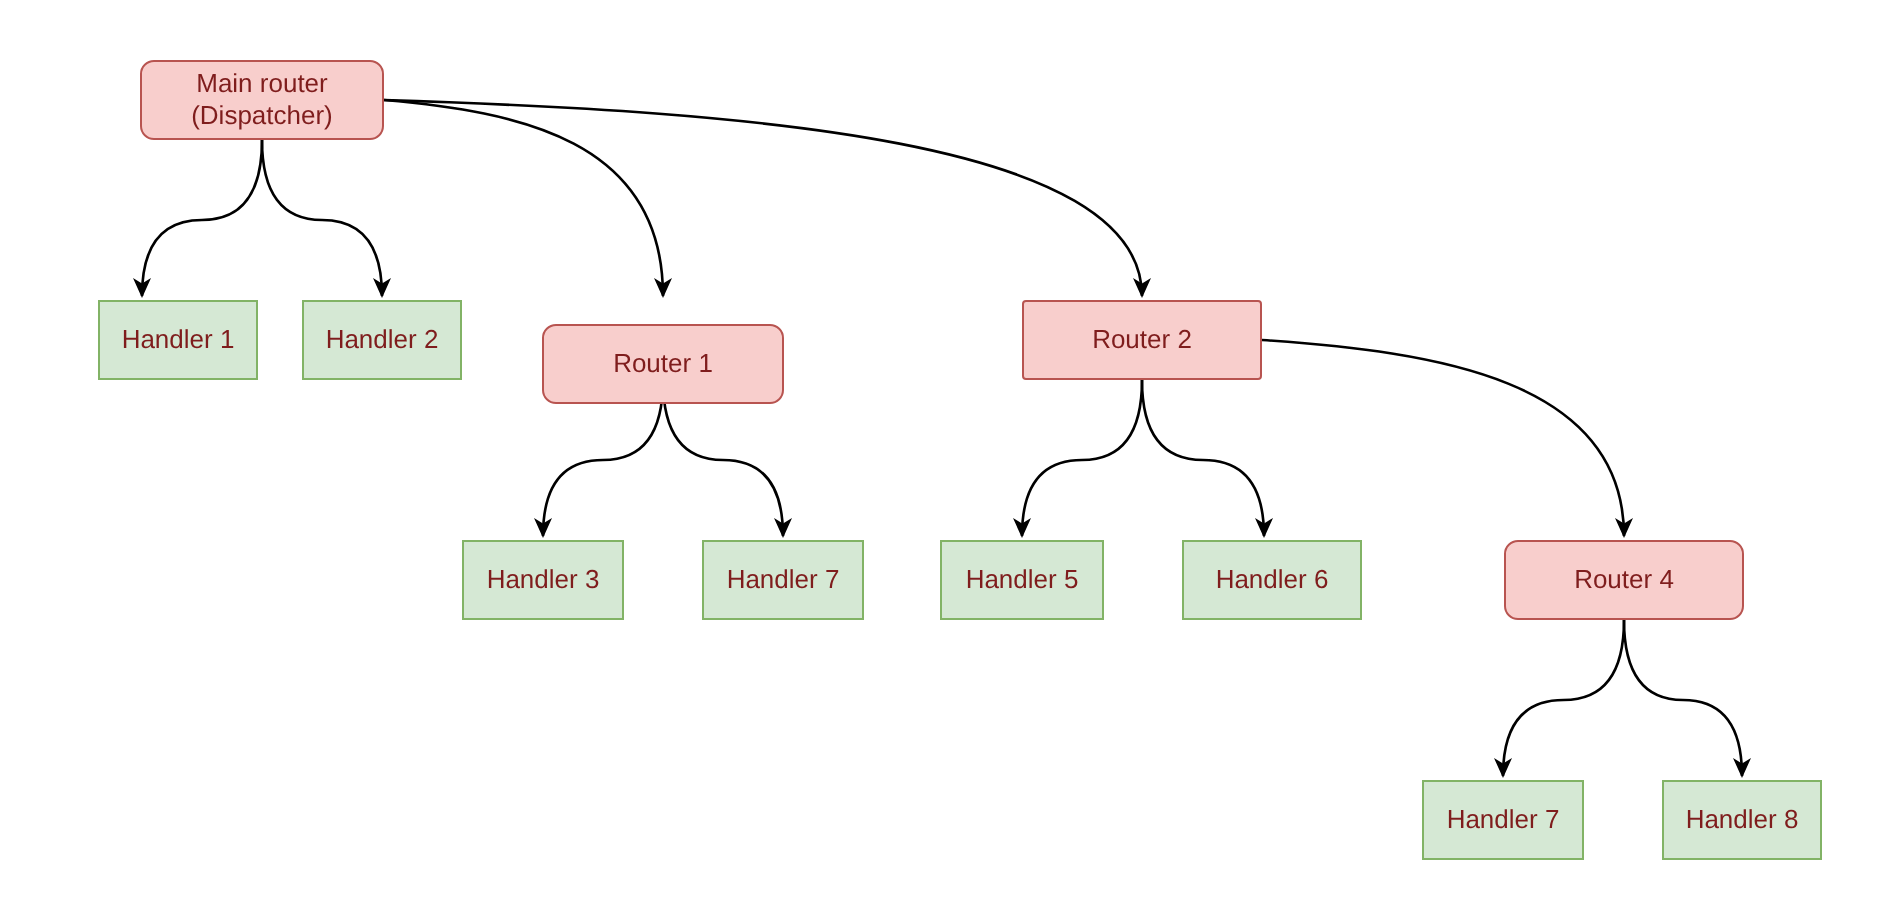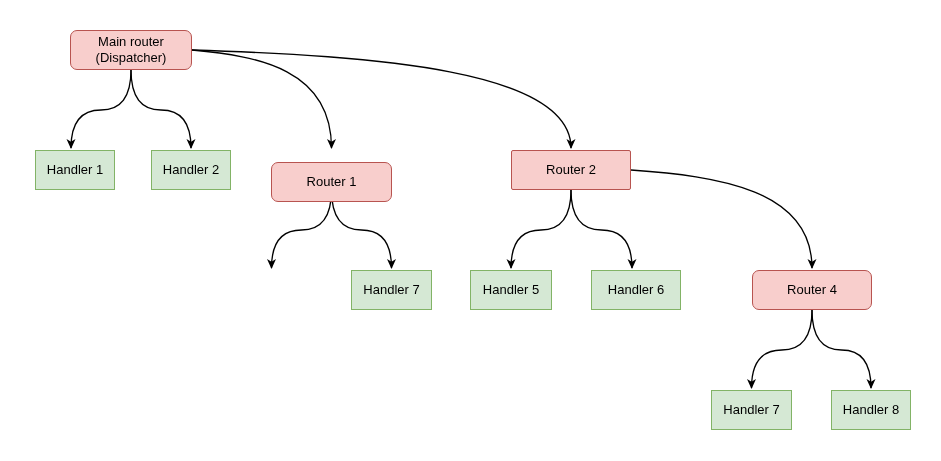--- a/index.html
+++ b/index.html
@@ -24,21 +24,21 @@
   }
   .node {
     position: absolute;
     box-sizing: border-box;
     display: flex;
     align-items: center;
     justify-content: center;
     text-align: center;
     font-size: 13px;
     line-height: 16px;
-    color: #000000;
+    color: #7f1d1d;
     white-space: pre-line;
   }
   .node.router {
     border-radius: 7px;
   }
   .node.handler {
     border-radius: 0;
   }
   .node-label {
     display: block;
@@ -65,23 +65,24 @@
         <path d="M 571 190 Q 571 230 541 230 Q 511 230 511 268" fill="none" stroke="#000000" stroke-width="1.3" stroke-linejoin="round" marker-end="url(#arrowhead)"></path>
         <path d="M 571 190 Q 571 230 601.5 230 Q 632 230 632 268" fill="none" stroke="#000000" stroke-width="1.3" stroke-linejoin="round" marker-end="url(#arrowhead)"></path>
         <path d="M 631 170 C 717.88 175.88 812 189.6 812 268" fill="none" stroke="#000000" stroke-width="1.3" stroke-linejoin="round" marker-end="url(#arrowhead)"></path>
         <path d="M 812 310 Q 812 350 781.75 350 Q 751.5 350 751.5 388" fill="none" stroke="#000000" stroke-width="1.3" stroke-linejoin="round" marker-end="url(#arrowhead)"></path>
         <path d="M 812 310 Q 812 350 841.5 350 Q 871 350 871 388" fill="none" stroke="#000000" stroke-width="1.3" stroke-linejoin="round" marker-end="url(#arrowhead)"></path>
       </g>
   </svg>
 
 <div class="node router" style="left: 70px; top: 30px; width: 122px; height: 40px; background: rgb(248, 206, 204); border: 1.3px solid rgb(184, 84, 80); border-radius: 7px;"><span class="node-label">Main router
 (Dispatcher)</span></div>
-    <div class="node handler" style="left: 35px; top: 150px; width: 80px; height: 40px; background: rgb(213, 232, 212); border: 1.3px solid rgb(130, 179, 102); border-radius: 0px;"><span class="node-label">Handler 1</span></div>
+    <div class="node handler" style="left: 49px; top: 150px; width: 80px; height: 40px; background: rgb(213, 232, 212); border: 1.3px solid rgb(130, 179, 102); border-radius: 0px;"><span class="node-label">Handler 1</span></div>
     <div class="node handler" style="left: 151px; top: 150px; width: 80px; height: 40px; background: rgb(213, 232, 212); border: 1.3px solid rgb(130, 179, 102); border-radius: 0px;"><span class="node-label">Handler 2</span></div>
     <div class="node router" style="left: 271px; top: 162px; width: 121px; height: 40px; background: rgb(248, 206, 204); border: 1.3px solid rgb(184, 84, 80); border-radius: 7px;"><span class="node-label">Router 1</span></div>
     <div class="node router" style="left: 511px; top: 150px; width: 120px; height: 40px; background: rgb(248, 206, 204); border: 1.3px solid rgb(184, 84, 80); border-radius: 2px;"><span class="node-label">Router 2</span></div>
+    <div class="node handler" style="left: 231px; top: 270px; width: 81px; height: 40px; background: rgb(213, 232, 212); border: 1.3px solid rgb(130, 179, 102); border-radius: 0px;"><span class="node-label">Handler 3</span></div>
     <div class="node handler" style="left: 351px; top: 270px; width: 81px; height: 40px; background: rgb(213, 232, 212); border: 1.3px solid rgb(130, 179, 102); border-radius: 0px;"><span class="node-label">Handler 7</span></div>
     <div class="node handler" style="left: 470px; top: 270px; width: 82px; height: 40px; background: rgb(213, 232, 212); border: 1.3px solid rgb(130, 179, 102); border-radius: 0px;"><span class="node-label">Handler 5</span></div>
     <div class="node handler" style="left: 591px; top: 270px; width: 90px; height: 40px; background: rgb(213, 232, 212); border: 1.3px solid rgb(130, 179, 102); border-radius: 0px;"><span class="node-label">Handler 6</span></div>
     <div class="node router" style="left: 752px; top: 270px; width: 120px; height: 40px; background: rgb(248, 206, 204); border: 1.3px solid rgb(184, 84, 80); border-radius: 7px;"><span class="node-label">Router 4</span></div>
     <div class="node handler" style="left: 711px; top: 390px; width: 81px; height: 40px; background: rgb(213, 232, 212); border: 1.3px solid rgb(130, 179, 102); border-radius: 0px;"><span class="node-label">Handler 7</span></div>
     <div class="node handler" style="left: 831px; top: 390px; width: 80px; height: 40px; background: rgb(213, 232, 212); border: 1.3px solid rgb(130, 179, 102); border-radius: 0px; text-align: right;"><span class="node-label">Handler 8</span></div>
   </div>
 
 </body></html>

